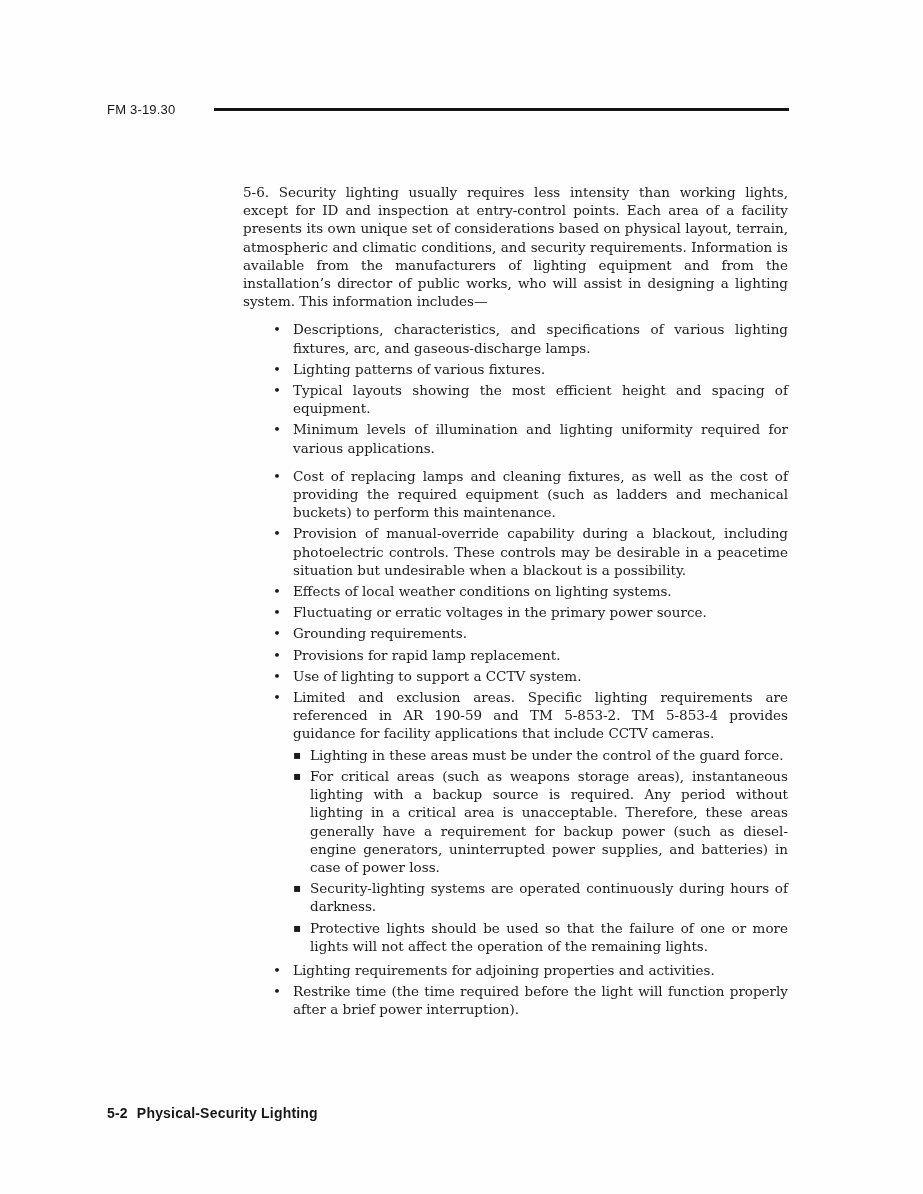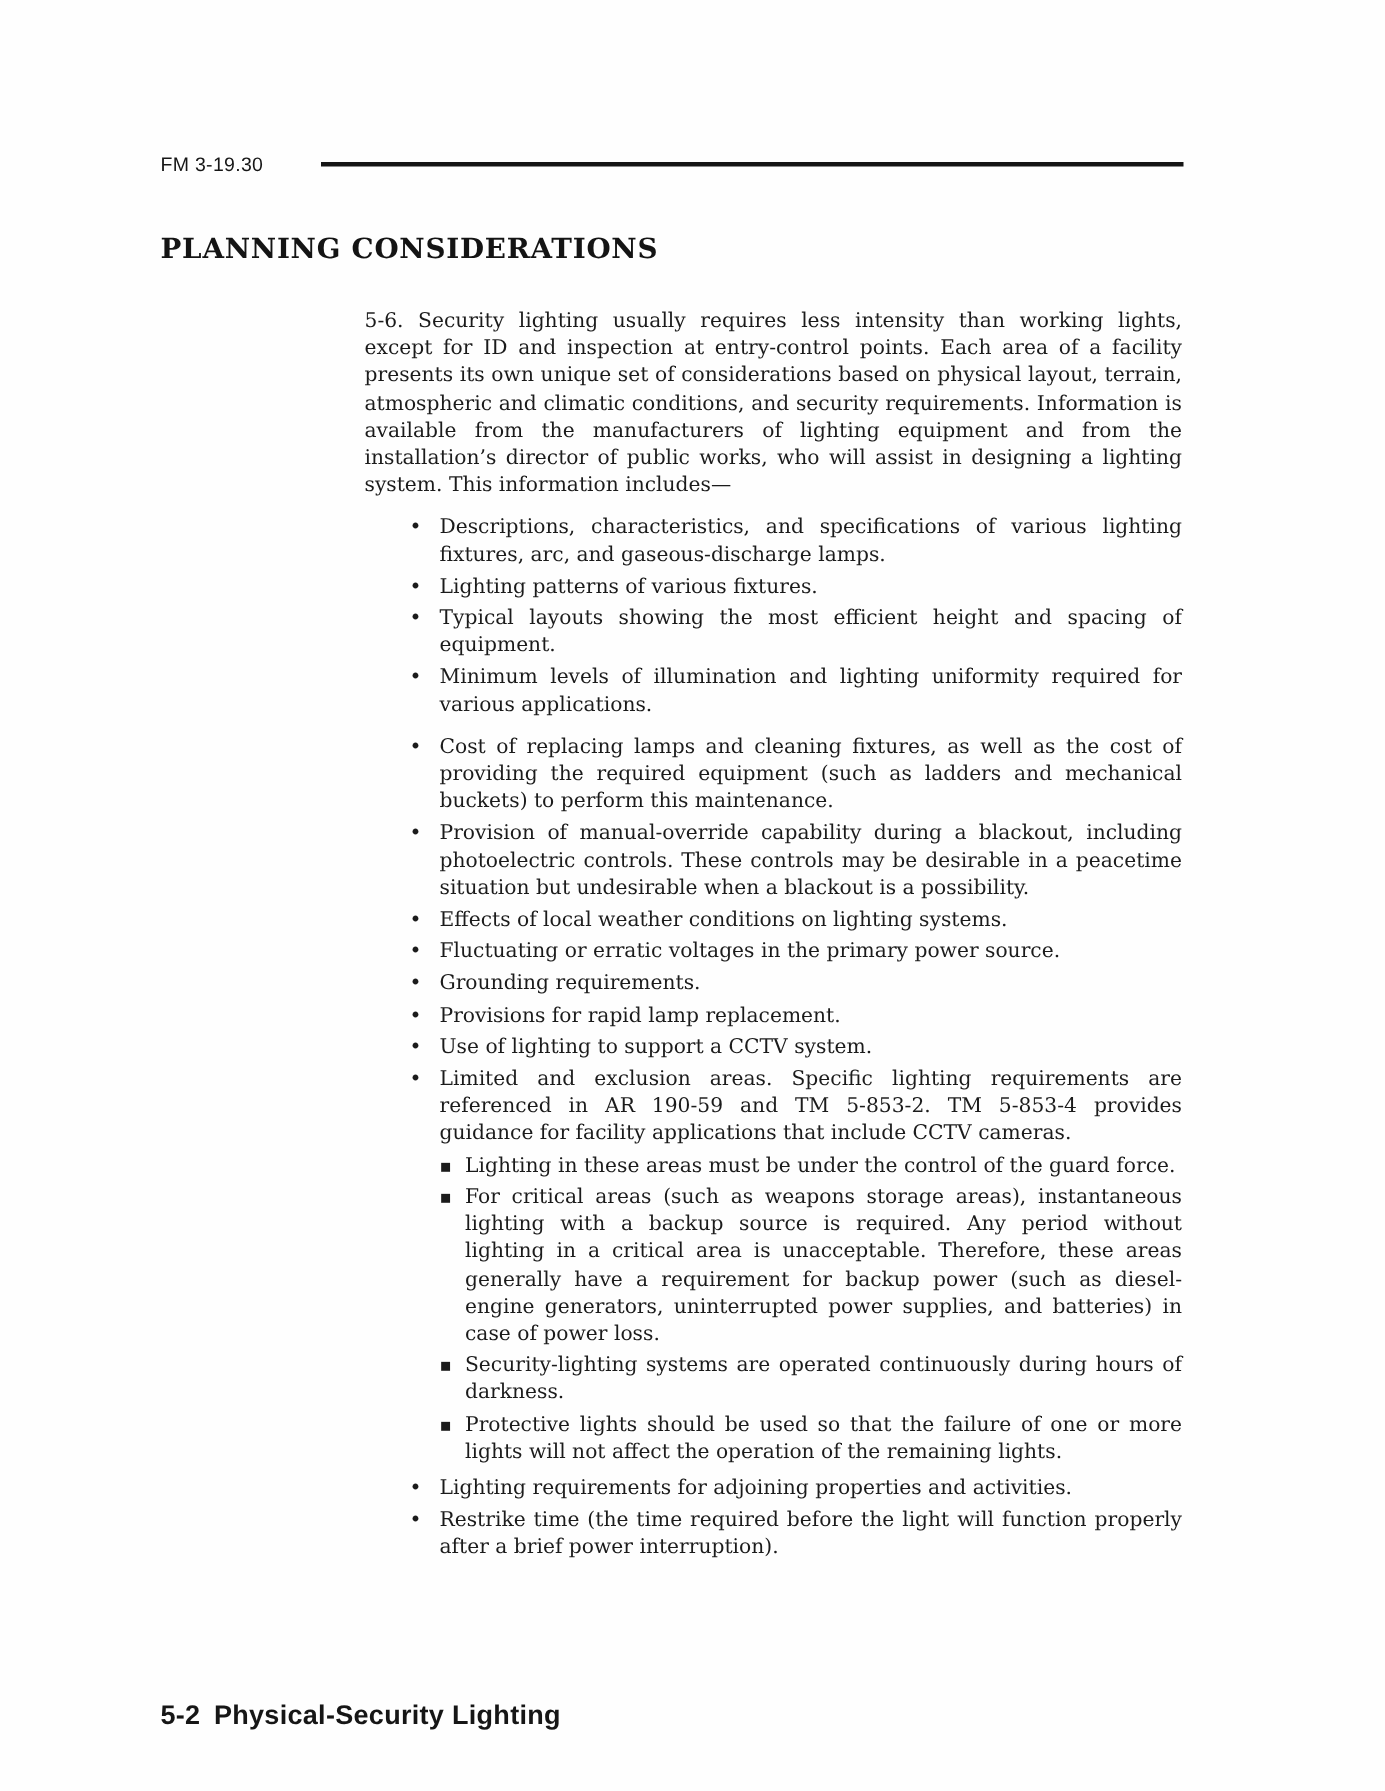--- a/index.html
+++ b/index.html
@@ -101,43 +101,42 @@
   }
   ul.sub-list > li {
     display: flex;
     margin-bottom: 3px;
   }
   .li-para { margin: 0; }
 
   
   .footer {
     position: absolute;
-    top: 1133px;
+    top: 1105px;
     left: 107px;
     font-family: "Liberation Sans", sans-serif;
     font-weight: bold;
-    font-size: 18px;
+    font-size: 14px;
     letter-spacing: 0.2px;
     color: #161616;
     white-space: nowrap;
   }
   .page-number { margin-right: 9px; }
 </style>
 </head>
 <body>
 
 <div class="page">
 
   <div class="header">
     <span class="doc-id">FM 3-19.30</span>
     <div class="header-rule"></div>
   </div>
 
   <div class="content">
-    <h1 class="section-title">PLANNING CONSIDERATIONS</h1>
 
     <div class="body">
 
       <p class="para">5-6. Security lighting usually requires less intensity than working lights, except for ID and inspection at entry-control points. Each area of a facility presents its own unique set of considerations based on physical layout, terrain, atmospheric and climatic conditions, and security requirements. Information is available from the manufacturers of lighting equipment and from the installation’s director of public works, who will assist in designing a lighting system. This information includes—</p>
 
       <ul class="list">
         <li>
           <span class="b1">•</span>
           <span class="li-text">Descriptions, characteristics, and specifications of various lighting fixtures, arc, and gaseous-discharge lamps.</span>
         </li>

